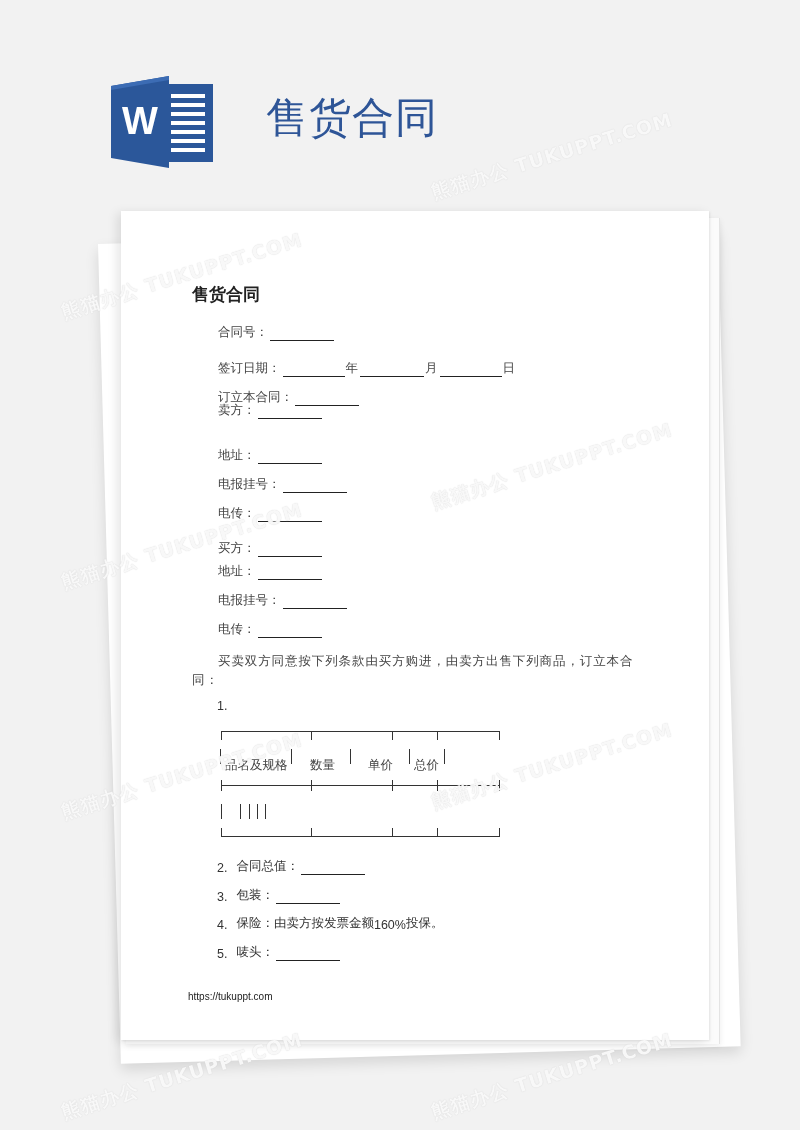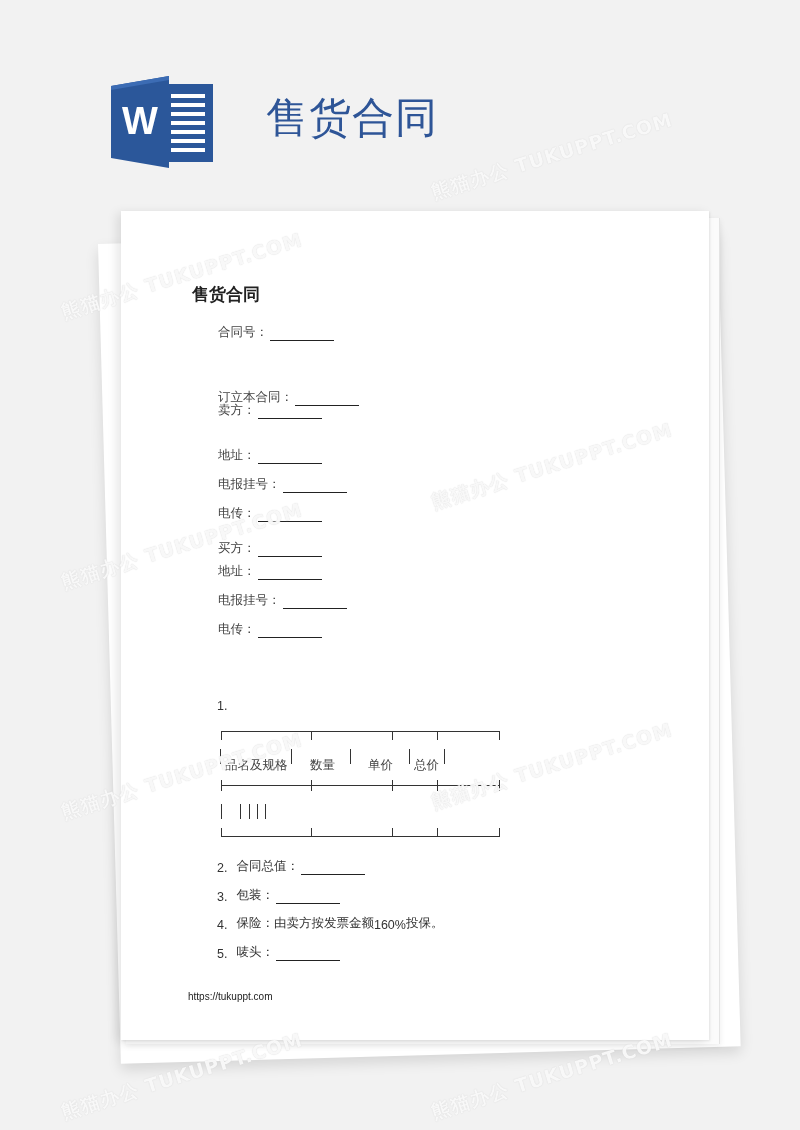--- a/index.html
+++ b/index.html
@@ -93,20 +93,29 @@
 <div class="paper-back"></div>
 <div class="paper-mid"></div>
 
 <div class="paper">
   <div class="doc-title">售货合同</div>
 
   <div class="field" style="top:112px">
     <span>合同号：</span>
     <span class="blank" style="width:64px"></span>
   </div>
+  <div class="field" style="top:148px">
+    <span>签订日期：</span>
+    <span class="blank" style="width:62px"></span>
+    <span class="unit">年</span>
+    <span class="blank" style="width:64px"></span>
+    <span class="unit">月</span>
+    <span class="blank" style="width:62px"></span>
+    <span class="unit">日</span>
+  </div>
   <div class="field" style="top:177px">
     <span>订立本合同：</span>
     <span class="blank" style="width:64px"></span>
   </div>
   <div class="field" style="top:190px">
     <span>卖方：</span>
     <span class="blank" style="width:64px"></span>
   </div>
   <div class="field" style="top:235px">
     <span>地址：</span>
@@ -130,20 +139,21 @@
   </div>
   <div class="field" style="top:380px">
     <span>电报挂号：</span>
     <span class="blank" style="width:64px"></span>
   </div>
   <div class="field" style="top:409px">
     <span>电传：</span>
     <span class="blank" style="width:64px"></span>
   </div>
 
+  <div class="para" style="top:440px">买卖双方同意按下列条款由买方购进，由卖方出售下列商品，订立本合同：</div>
 
   <div class="num" style="top:484px">
     <span class="n">1.</span>
   </div>
 
   <div>
     <div class="tline" style="top:520px"></div>
     <div class="tick" style="left:100px;top:520px"></div>
     <div class="tick" style="left:190px;top:520px"></div>
     <div class="tick" style="left:271px;top:520px"></div>

